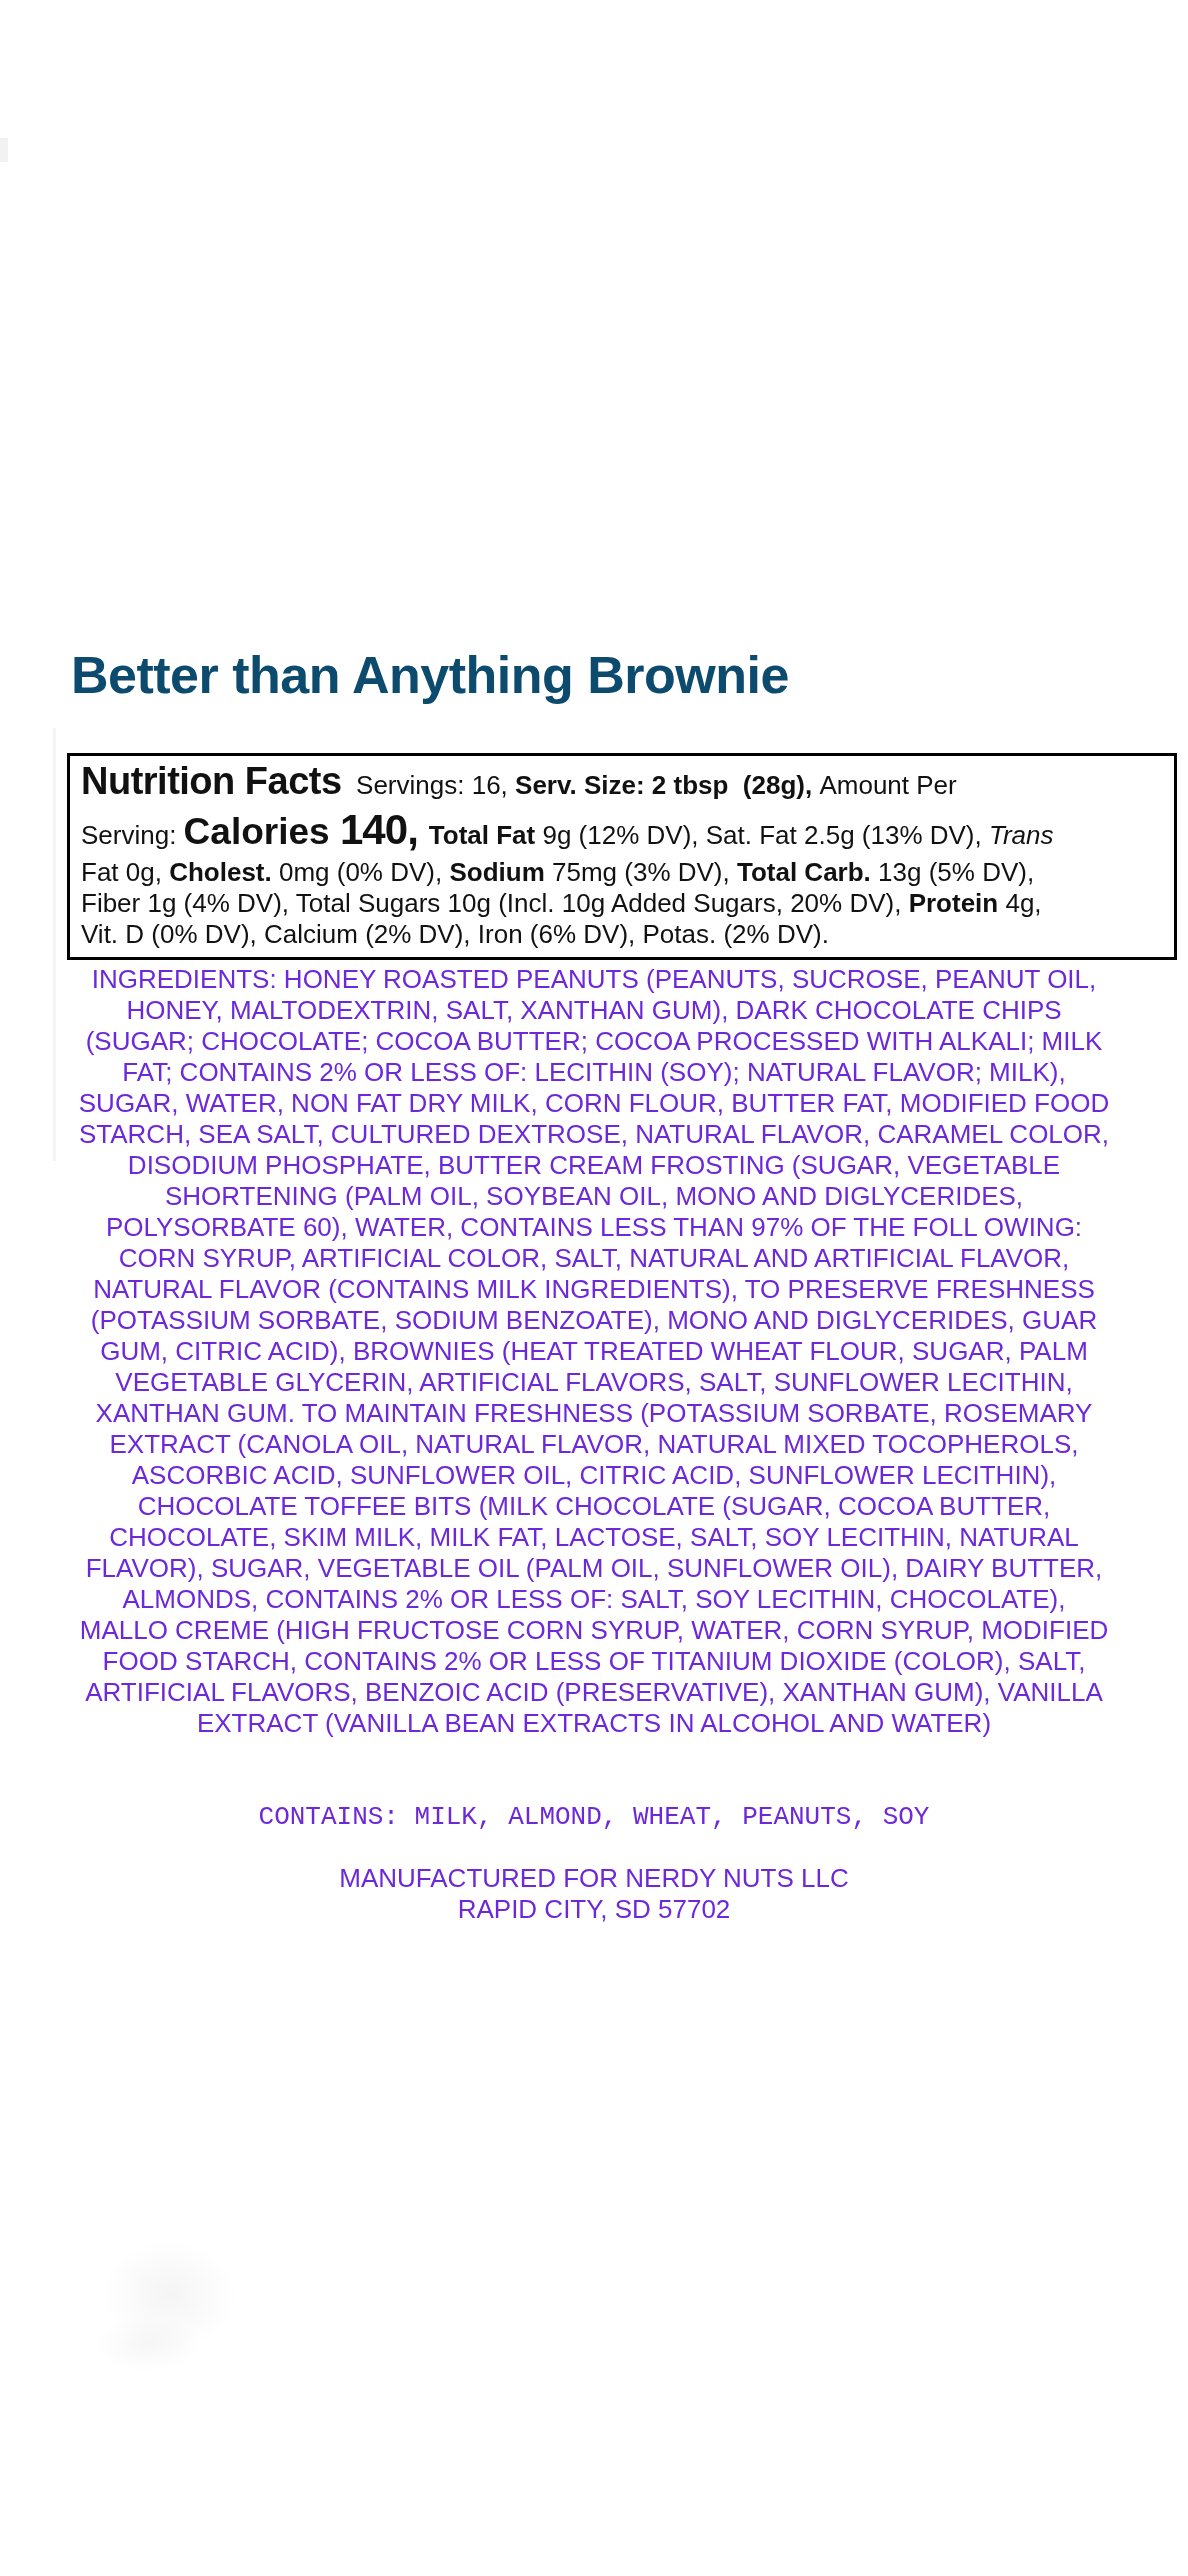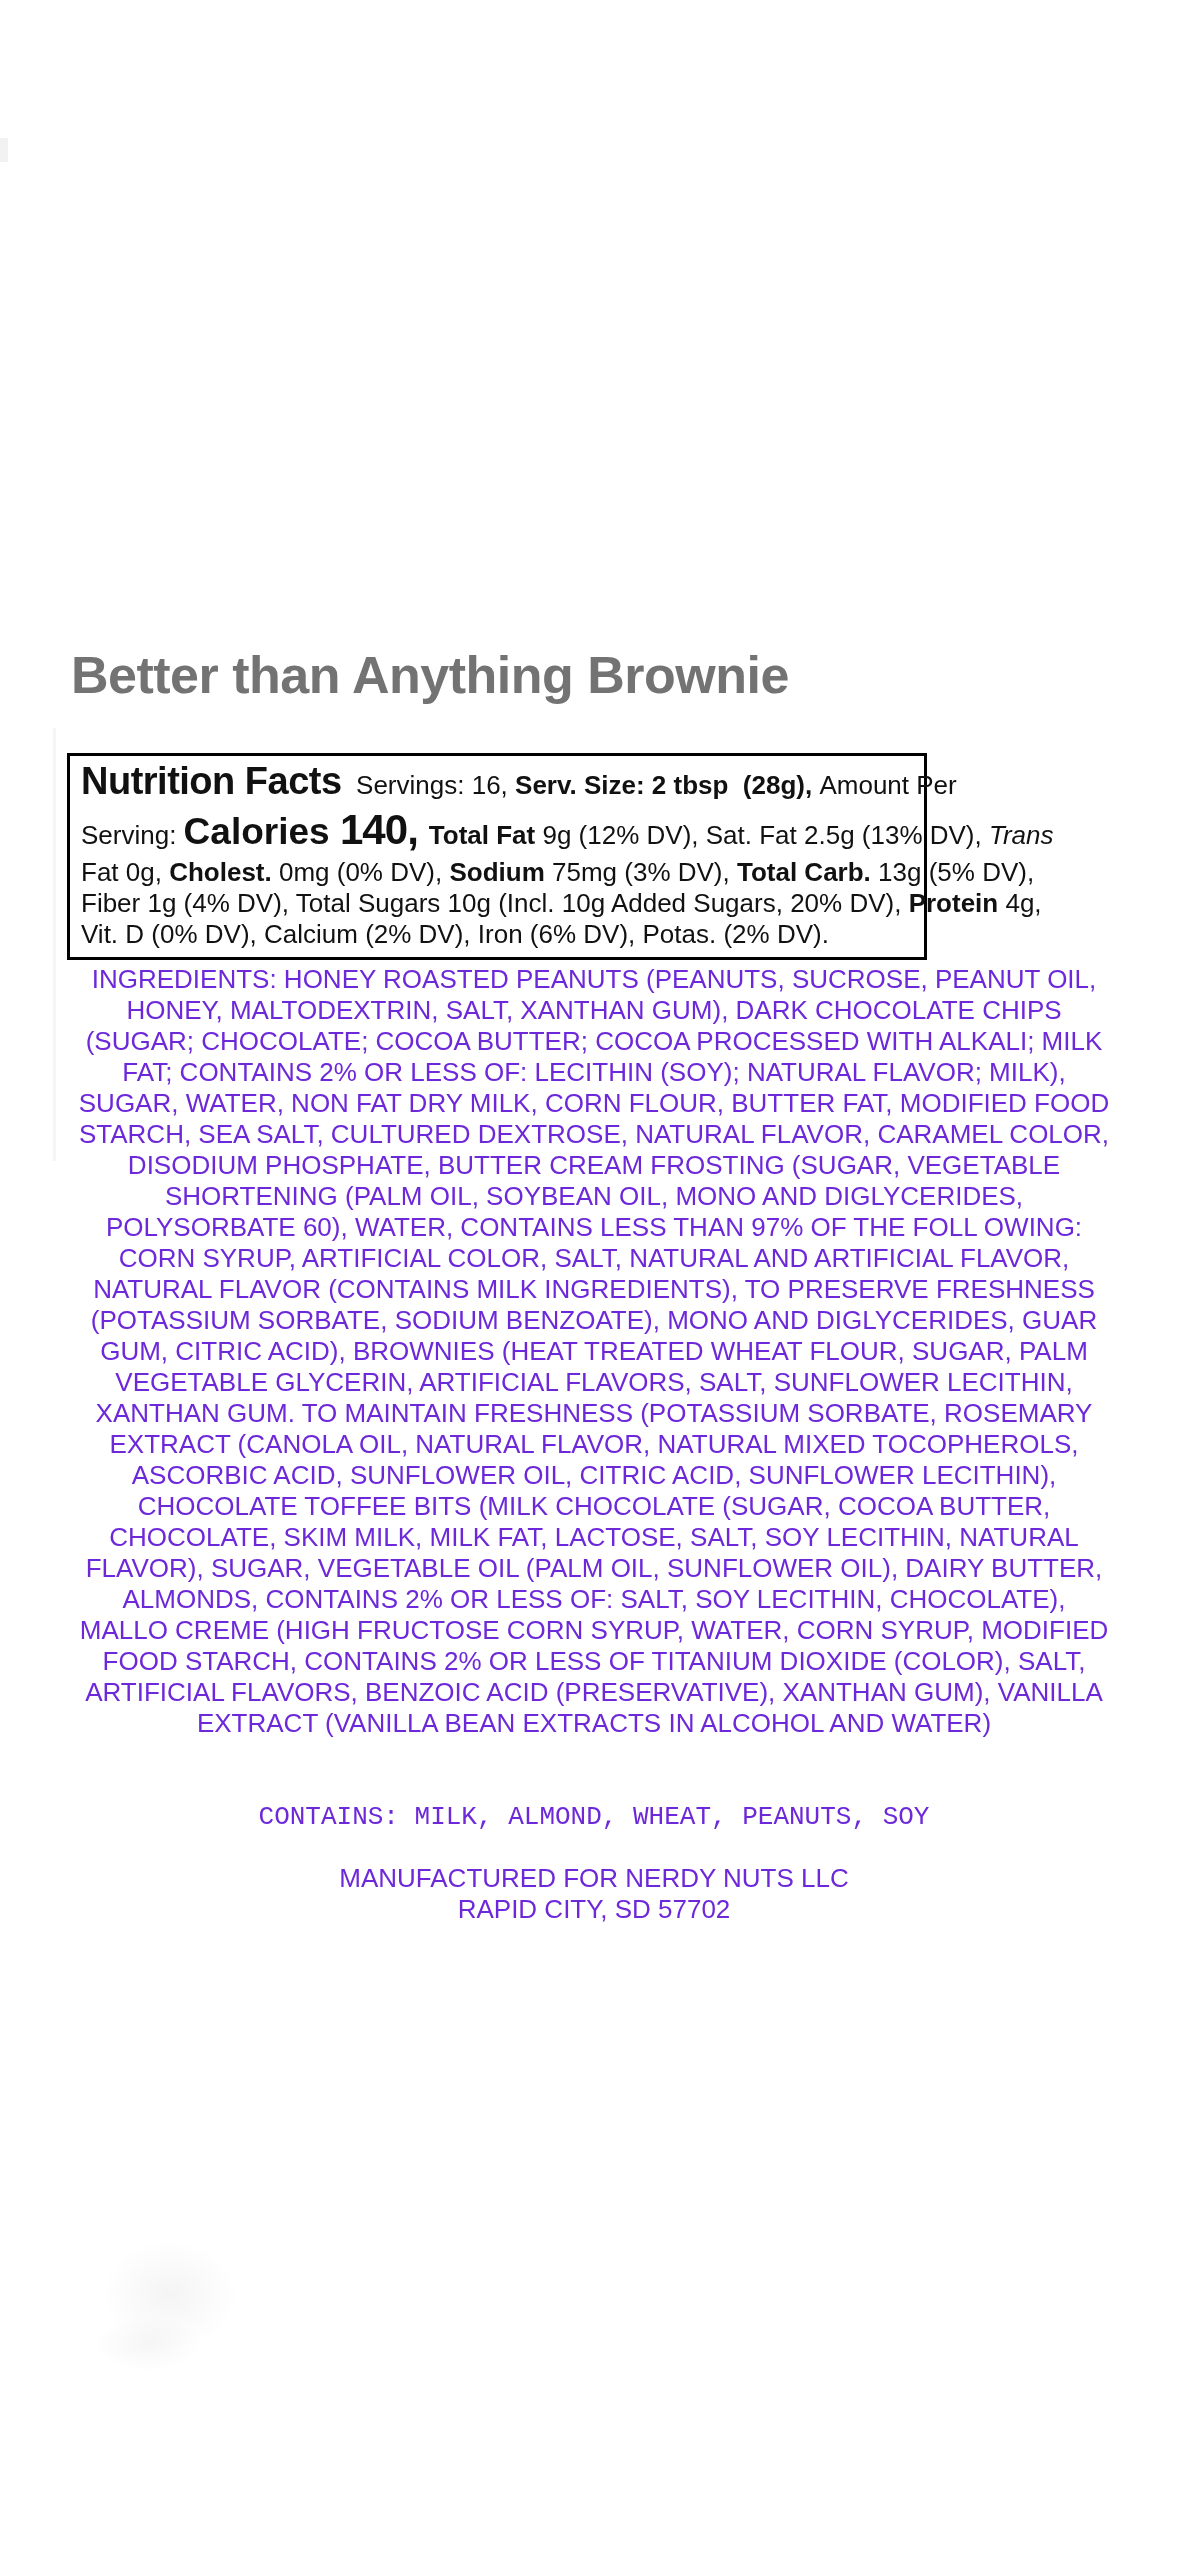--- a/index.html
+++ b/index.html
@@ -13,29 +13,29 @@
   }
   .canvas { position: absolute; inset: 0; }
 
   
   .product-title {
     position: absolute;
     left: 71px; top: 645px;
     font-size: 52px;
     font-weight: 700;
     letter-spacing: -0.5px;
-    color: #737373;
+    color: #0c4a6e;
     white-space: pre;
   }
 
   
   .nf-box {
     position: absolute;
     left: 67px; top: 753px;
-    width: 860px;
+    width: 1110px;
     box-sizing: border-box;
     border: 3.7px solid #000000;
     padding: 1.8px 11px 7.4px 11px;
     background: #ffffff;
   }
   .nf-line {
     white-space: pre;
     font-size: 26px;
     line-height: 31px;
     color: #111111;

